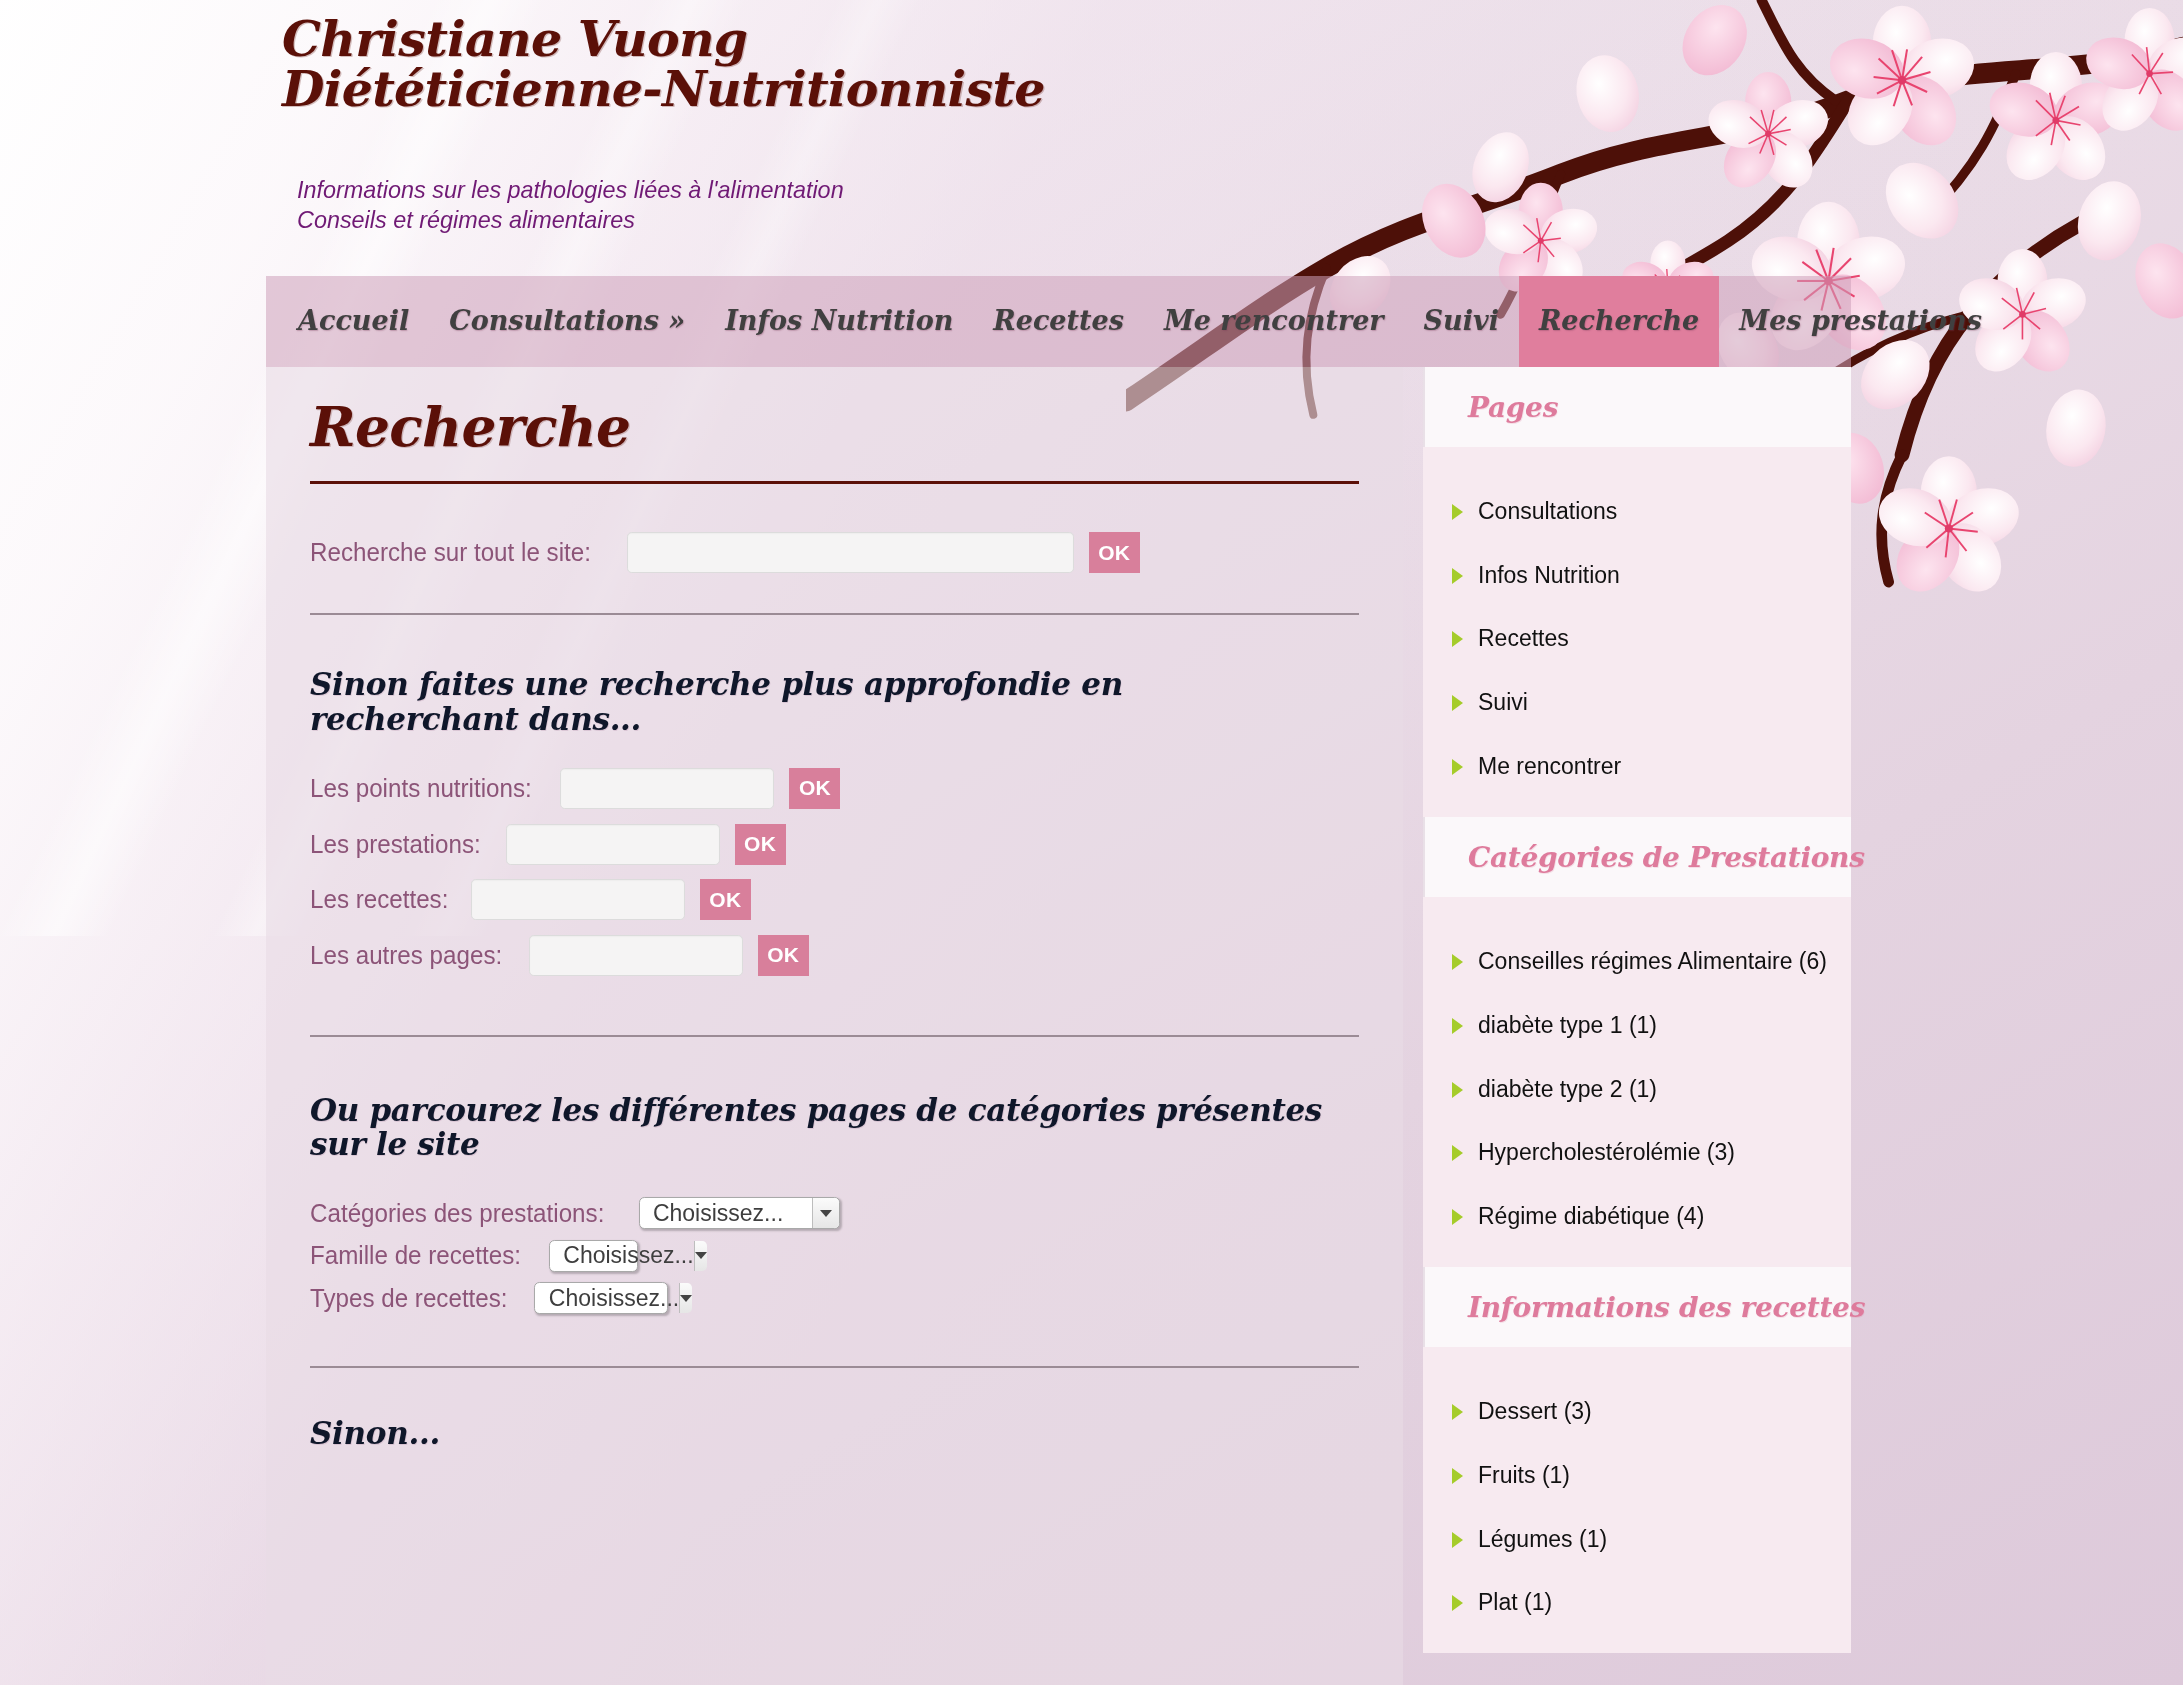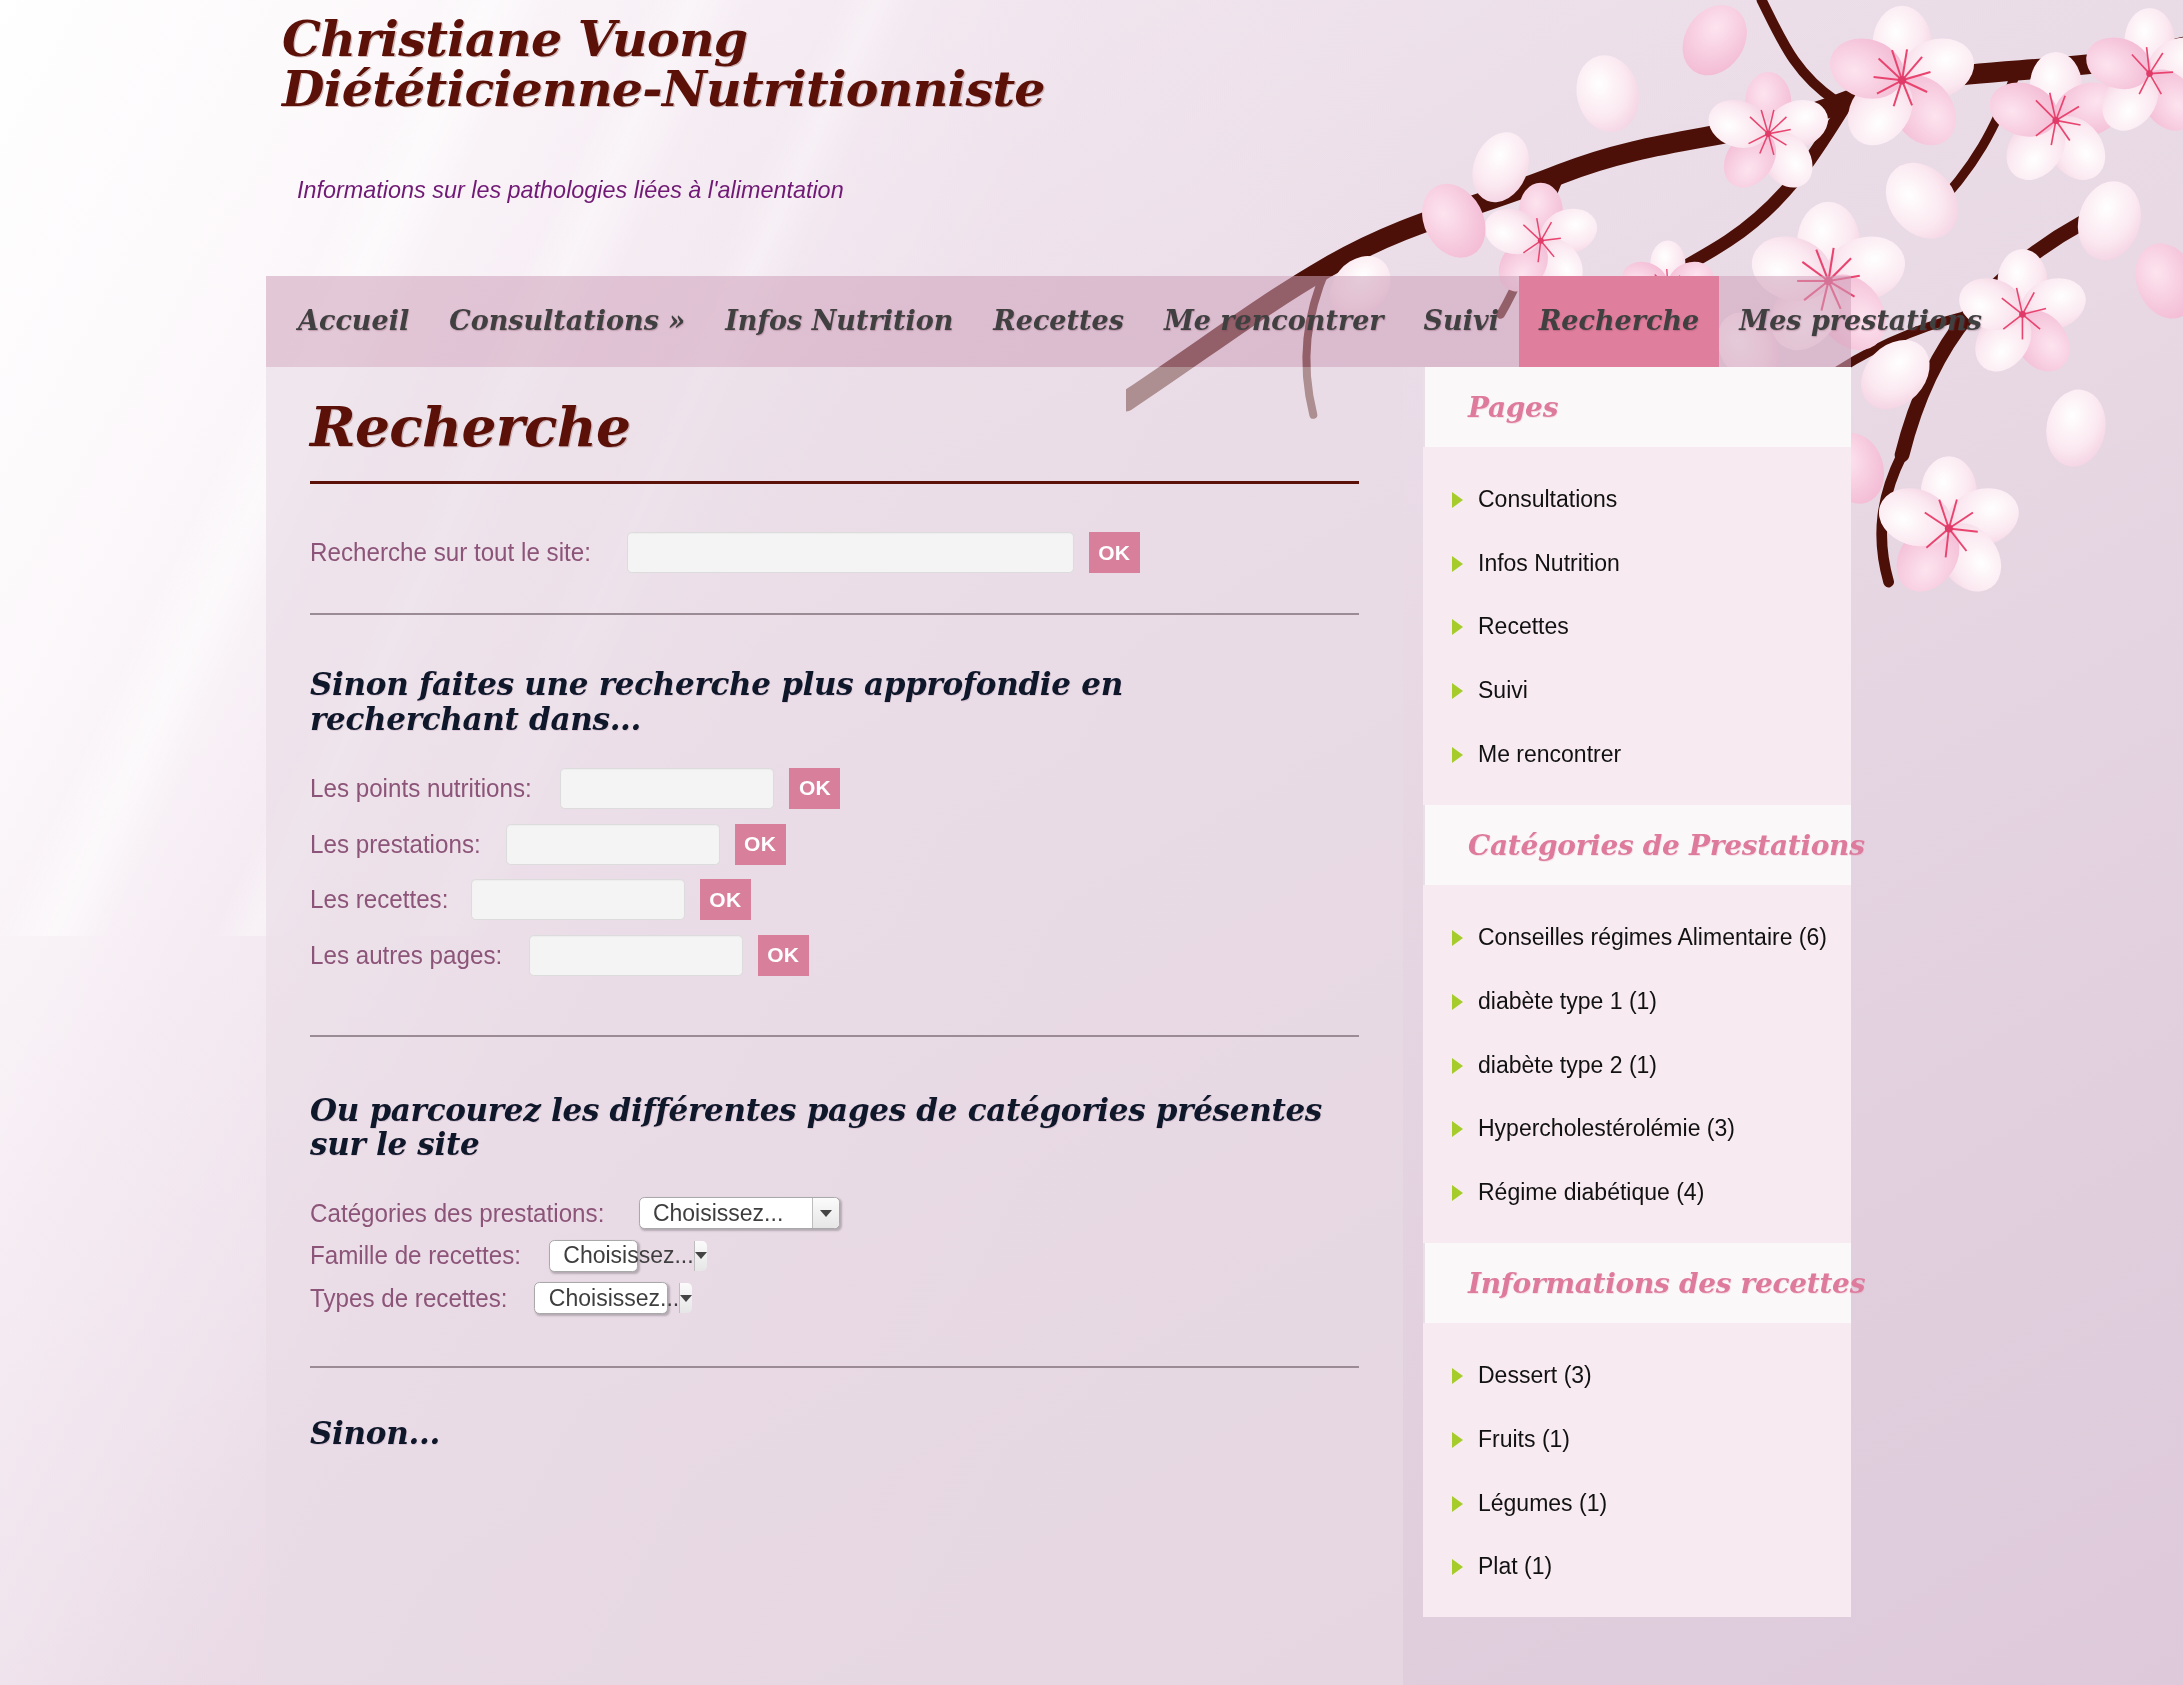--- a/index.html
+++ b/index.html
@@ -253,21 +253,21 @@
     font-style: italic;
     font-weight: bold;
     font-size: 28px;
     color: #de7b9c;
     letter-spacing: -0.3px;
     white-space: nowrap;
     text-shadow: 0.7px 0.7px 0 rgba(222,123,156,0.20);
   }
   .widget-body {
     background: #f7eaf0;
-    padding: 37px 20px 29px 20px;
+    padding: 49px 20px 29px 20px;
   }
   .widget-list { list-style: none; }
   .widget-list li {
     position: relative;
     padding-left: 35px;
     margin-bottom: 32px;
     font-family: "Liberation Sans", sans-serif;
     font-size: 23px;
     line-height: 1.38;
     color: #111111;
@@ -503,20 +503,21 @@
   </svg>
 </div>
 
 <header id="site-header">
   <div id="brand-title">
     <div>Christiane Vuong</div>
     <div>Diététicienne-Nutritionniste</div>
   </div>
   <div id="brand-tagline">
     <div>Informations sur les pathologies liées à l'alimentation</div>
+    <div>Conseils et régimes alimentaires</div>
   </div>
 </header>
 
 <nav id="main-nav">
     <div class="nav-item">Accueil</div>
     <div class="nav-item">Consultations »</div>
     <div class="nav-item">Infos Nutrition</div>
     <div class="nav-item">Recettes</div>
     <div class="nav-item">Me rencontrer</div>
     <div class="nav-item">Suivi</div>

